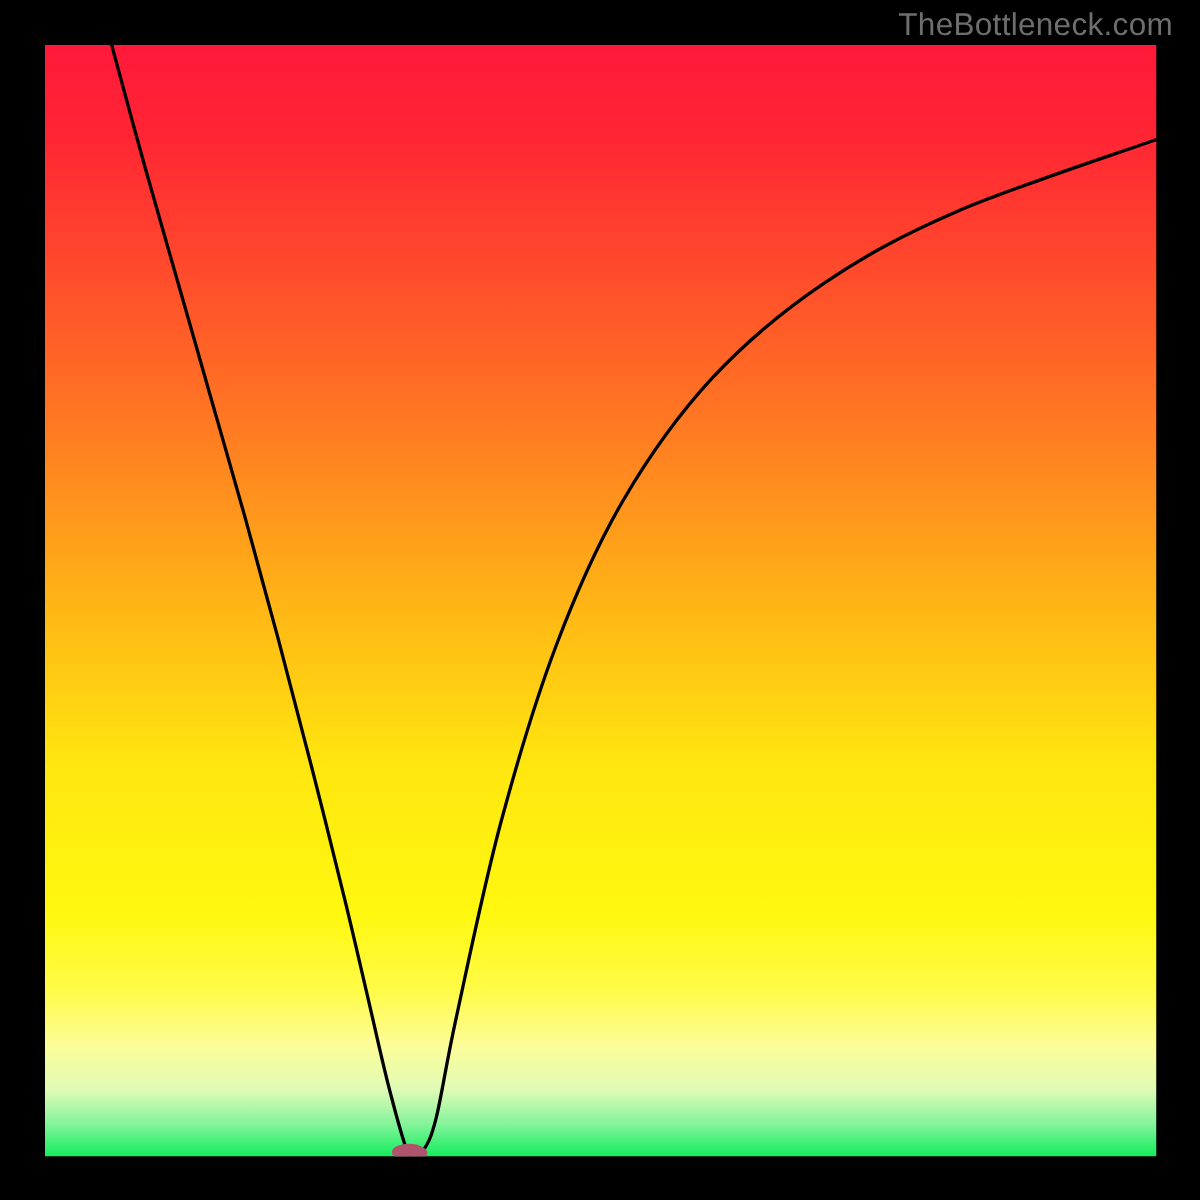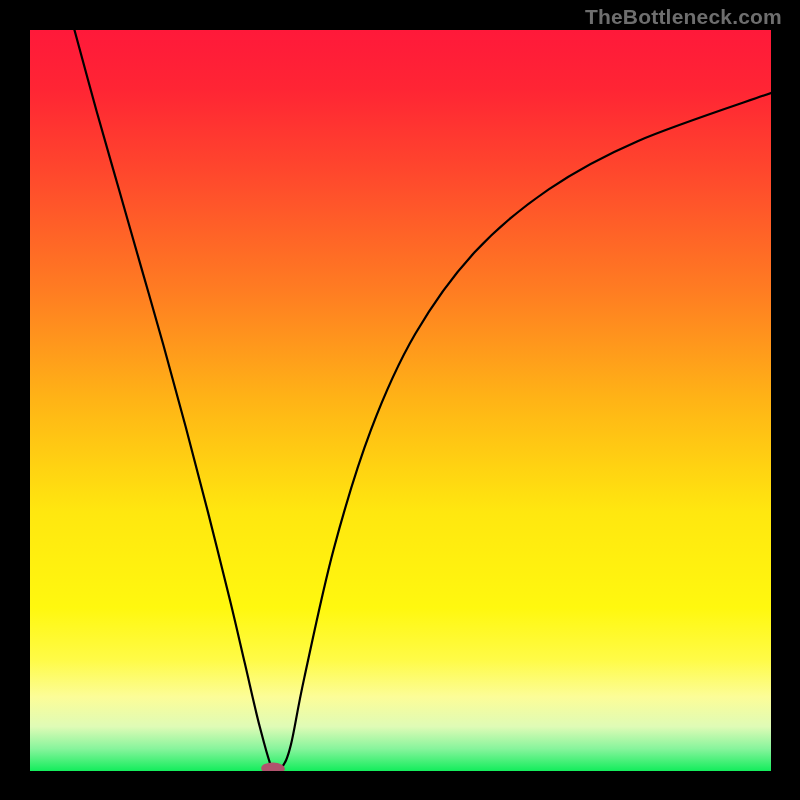--- a/index.html
+++ b/index.html
@@ -17,21 +17,21 @@
     top: 29.5px;
     width: 741px;
     height: 741px;
   }
   .watermark {
     position: absolute;
     top: 5px;
     right: 18px;
     color: #6e6e6e;
     font-size: 21px;
-    font-weight: 700;
+    font-weight: 400;
     letter-spacing: 0.2px;
     user-select: none;
   }
 </style>
 </head>
 <body>
 
 <div class="watermark">TheBottleneck.com</div>
 
 <svg class="frame" viewBox="0 0 741 741" preserveAspectRatio="none">

